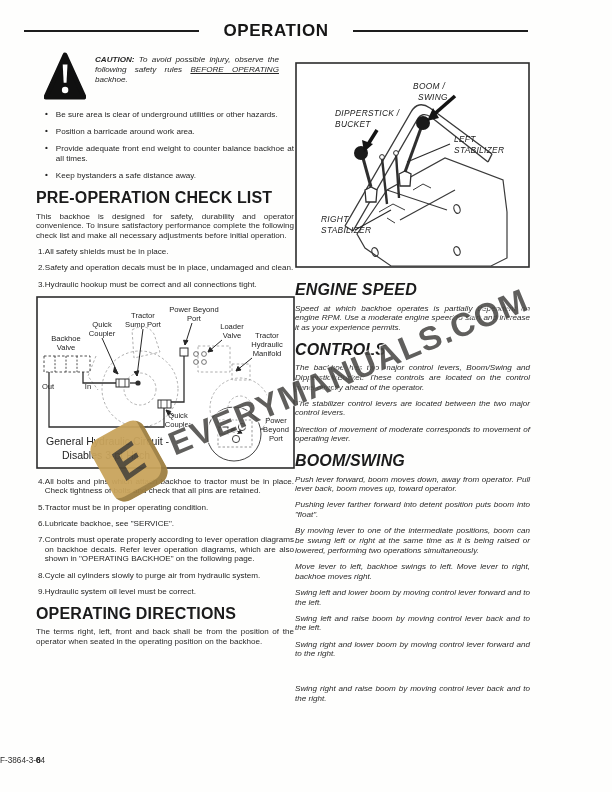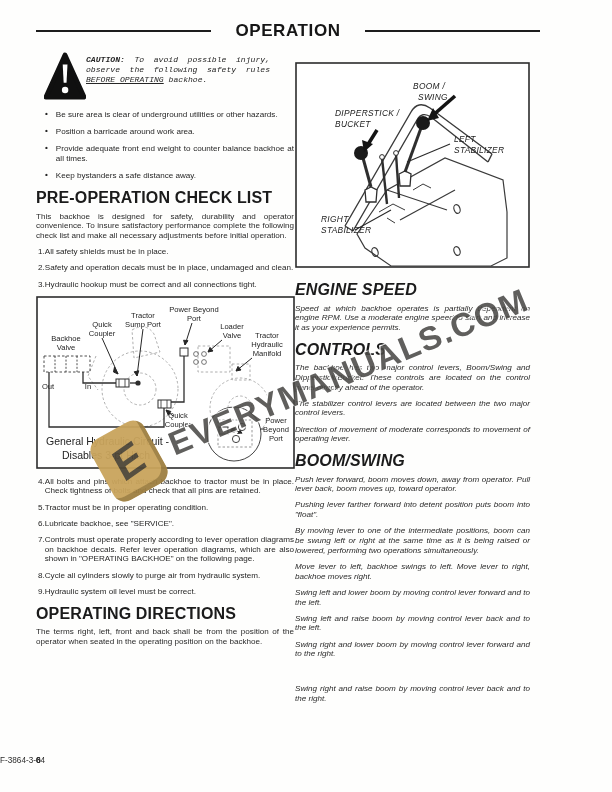--- a/index.html
+++ b/index.html
@@ -1,28 +1,28 @@
 <!DOCTYPE html>
 <html><head>
 <meta charset="utf-8">
 <style>
   html,body{margin:0;padding:0;background:#e8e8e8;}
   .page{position:relative;width:612px;height:792px;background:#fefefd;overflow:hidden;
         font-family:"Liberation Sans",sans-serif;color:#262626;}
   
-  .header{position:absolute;top:21px;left:36px;width:504px;display:flex;align-items:center;gap:24px;}
+  .header{position:absolute;top:21px;left:24px;width:504px;display:flex;align-items:center;gap:24px;}
   .header .rule{flex:1;height:2.4px;background:#1d1d1d;}
   .header .title{font-size:17px;font-weight:bold;letter-spacing:.6px;margin:0;color:#161616;}
   
   .col-left{position:absolute;left:36px;top:50px;width:258px;}
   .col-right{position:absolute;left:295px;top:62px;width:235px;font-style:italic;}
   p.body{font-size:8.1px;line-height:1.2;text-align:justify;margin:0 0 6.5px 0;color:#2a2a2a;}
   h2.sect{font-size:16px;font-weight:bold;margin:8px 0 4.5px 0;color:#1b1b1b;letter-spacing:.15px;}
   
-  .caution{display:flex;margin:2px 0 8px 8px;font-family:Liberation Mono, monospace;}
+  .caution{display:flex;gap:9px;margin:2px 0 8px 8px;}
   .caution .ctext{font-size:8.1px;line-height:1.25;text-align:justify;margin:3px 0 0 0;width:184px;}
   .caution .clabel{font-weight:bold;font-style:italic;}
   .caution i{font-style:italic;}
   .caution .u{text-decoration:underline;}
   
   .bullet{display:flex;gap:8px;margin:0 0 7.5px 9px;font-size:8.1px;line-height:1.2;text-align:justify;}
   .bullet .dot{font-weight:bold;line-height:1;}
   .bullet .bt{flex:1;}
   
   .num{display:flex;margin:0 0 6.5px 2px;font-size:8.1px;line-height:1.2;}

